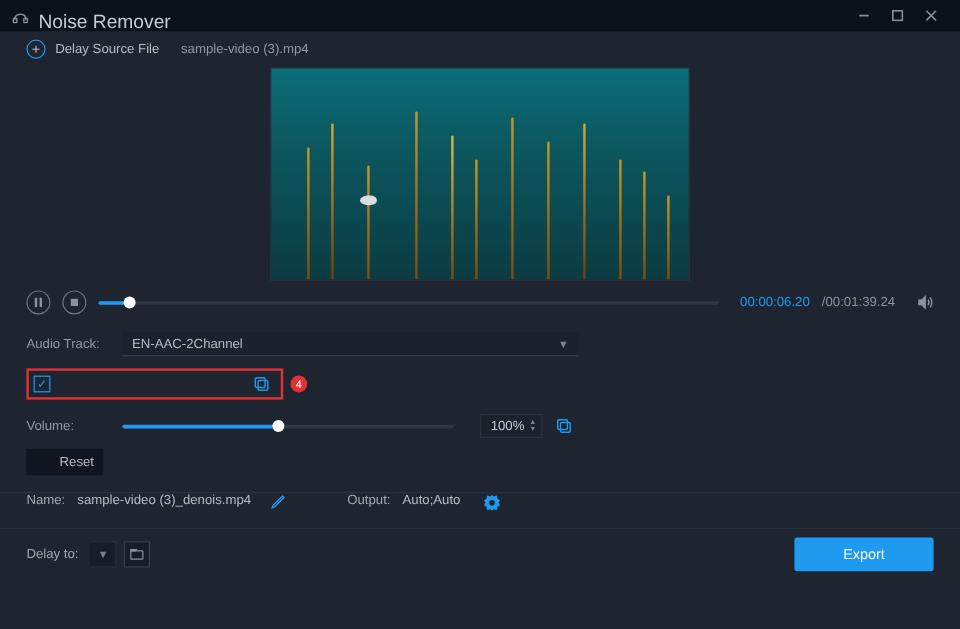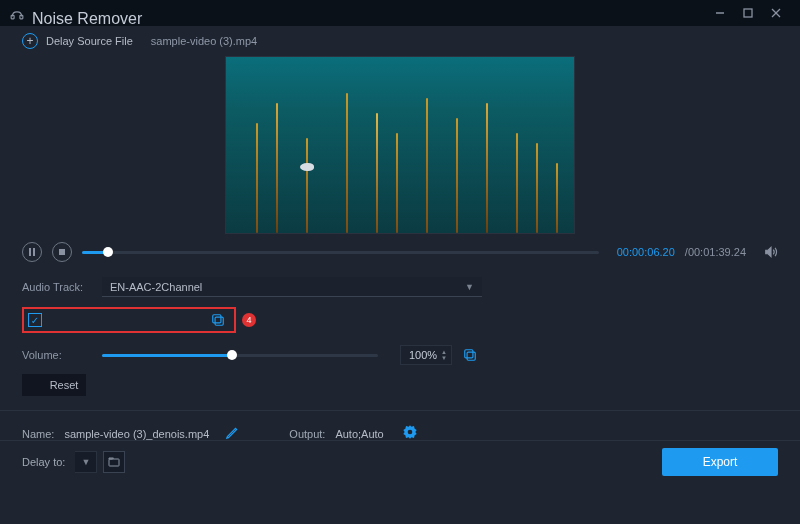--- a/index.html
+++ b/index.html
@@ -33,21 +33,21 @@
   .redbadge { width:14px; height:14px; border-radius:50%; background:#e03232; color:#fff; display:flex; align-items:center; justify-content:center; font-size:9px; margin-left:6px; }
   .slider-row { display:flex; align-items:center; height: 30px; }
   .slider-track { flex:0 0 276px; height:3px; background:#2e3746; position:relative; border-radius:2px; margin-left: 0px; }
   .slider-fill { position:absolute; left:0; top:0; height:100%; background:#1e9bf0; border-radius:2px; }
   .slider-thumb { position:absolute; top:50%; width:10px; height:10px; background:#fff; border-radius:50%; transform:translate(-50%,-50%); }
   .spinner { width:52px; height:20px; background:#1b222e; border:1px solid #2a3240; display:flex; align-items:center; justify-content:flex-end; padding:0 4px; color:#c5ccd7; margin-left: 22px; position:relative; }
   .spinner .arrs { display:flex; flex-direction:column; margin-left:4px; font-size:6px; color:#7a8290; line-height:6px; }
   .apply { width:16px; height:16px; margin-left:10px; color:#1e9bf0; display:flex; align-items:center; justify-content:center; }
   .reset { width: 64px; height:22px; background:#10151f; display:flex; align-items:center; justify-content:center; color:#b6bcc8; margin-top:4px;padding-left:20px; }
   .divider { height:7px; }
-  .footer1 { height:30px; border-top:1px solid #2a3240; margin-top: 8px; display:flex; align-items:flex-end; padding:0 22px; gap: 10px; }
+  .footer1 { height:30px; border-top:1px solid #2a3240; margin-top: 8px; display:flex; align-items:flex-start; padding:0 22px; gap: 10px; }
   .footer2 { height:42px; border-top:1px solid #2a3240; display:flex; align-items:center; padding:0 22px; gap:10px; }
   .editname { color:#1e9bf0; margin-left:6px; }
   .gear { color:#1e9bf0; margin-left:8px; width:16px; }
   .savebox { display:flex; align-items:center; }
   .savebox .path { background:#161d28; border:1px solid #2a3240; height:22px; padding:0 8px; display:flex; align-items:center; color:#a0a8b5; }
   .savebox .dd { width:22px; height:22px; border:1px solid #2a3240; border-left:none; background:#161d28; display:flex; align-items:center; justify-content:center; color:#7a8290; font-size:9px;}
   .savebox .folder { width:22px; height:22px; margin-left:6px; border:1px solid #3a4352; background:#161d28; display:flex; align-items:center; justify-content:center; color:#8a92a2; font-size:10px;}
   .export { margin-left:auto; width:116px; height:28px; background:#1e9bf0; color:#fff; display:flex; align-items:center; justify-content:center; font-size:12px; border-radius:2px;}
   svg { display:block; }
 </style>

